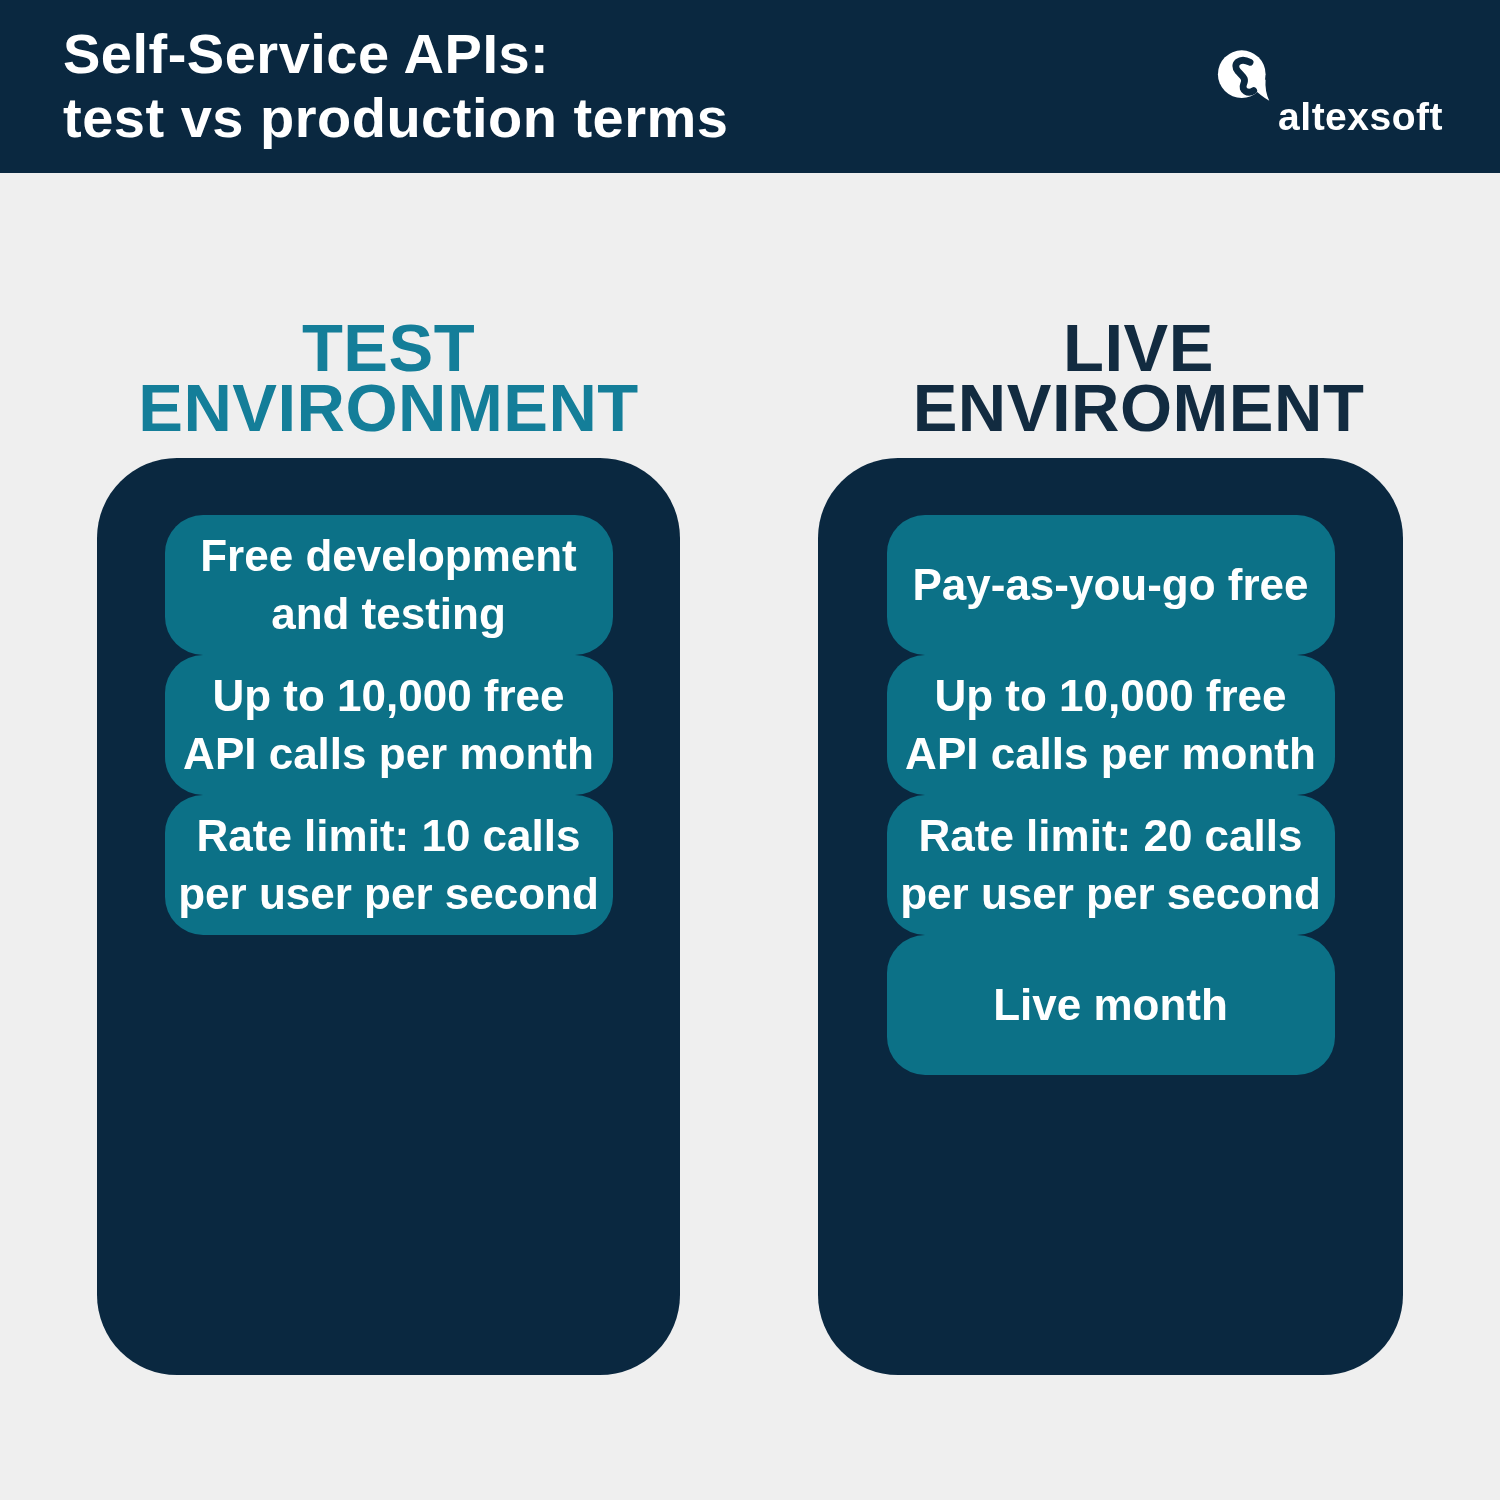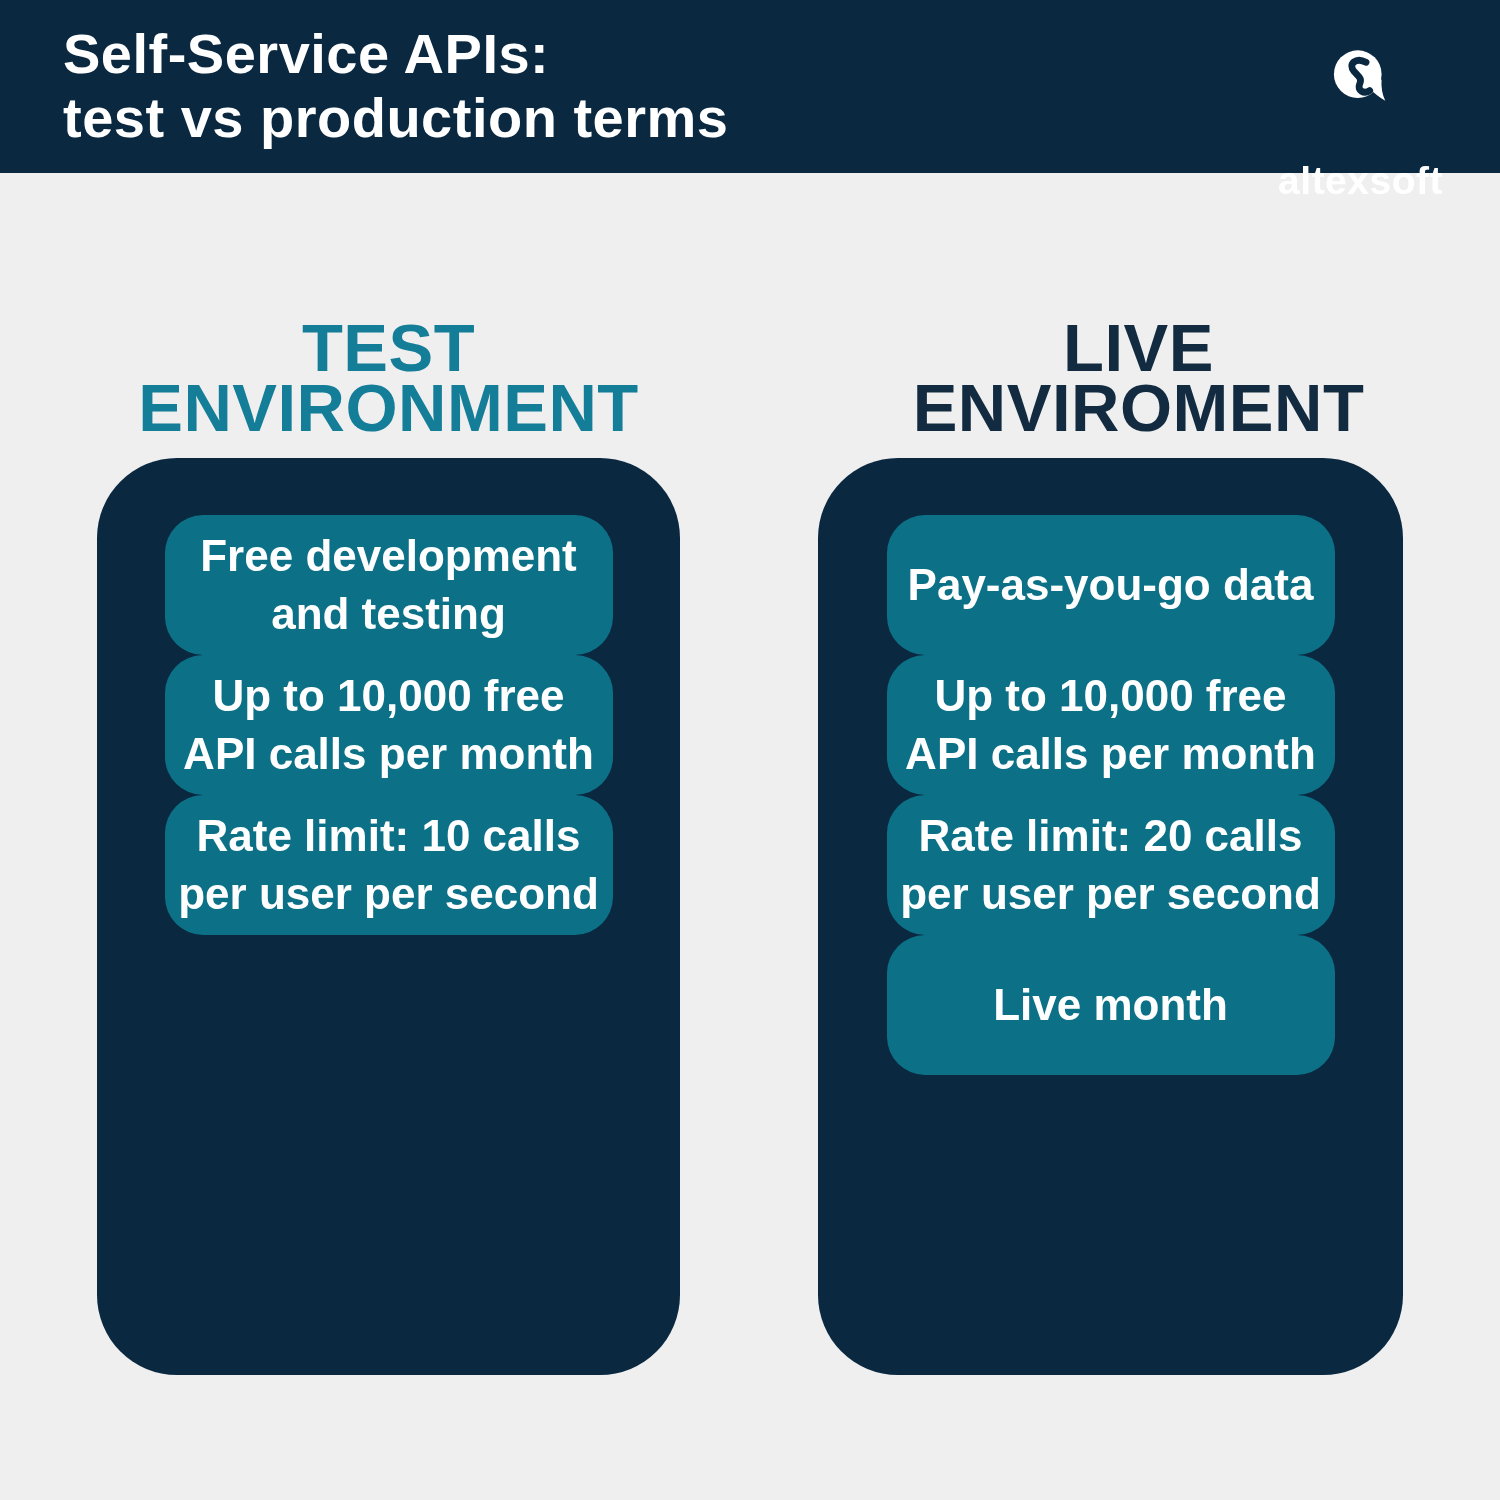--- a/index.html
+++ b/index.html
@@ -26,21 +26,21 @@
   }
   .title{
     position:absolute;left:63px;top:22px;
     color:var(--text-white);
     font-size:56px;font-weight:700;line-height:64px;letter-spacing:0.5px;
   }
   .title-line{display:block;}
 
   .logo{
     position:absolute;top:47px;right:57px;
-    display:flex;align-items:center;gap:6px;flex-direction:column;
+    display:flex;align-items:flex-start;gap:6px;
   }
   .logo-mark{width:55px;height:58px;display:block;}
   .logo-word{
     color:var(--text-white);
     font-size:39px;font-weight:700;letter-spacing:0.5px;line-height:1;
     margin-top:50px;
   }
 
   
   .col-heading{
@@ -102,21 +102,21 @@
   <section class="panel panel-test">
     <div class="pill">Free development
 and testing</div>
     <div class="pill">Up to 10,000 free
 API calls per month</div>
     <div class="pill">Rate limit: 10 calls
 per user per second</div>
   </section>
 
   <section class="panel panel-live">
-    <div class="pill">Pay-as-you-go data</div>
+    <div class="pill">Pay-as-you-go free</div>
     <div class="pill">Up to 10,000 free
 API calls per month</div>
     <div class="pill">Rate limit: 20 calls
 per user per second</div>
     <div class="pill">Live month</div>
   </section>
 
 </div>
 
 </body></html>

